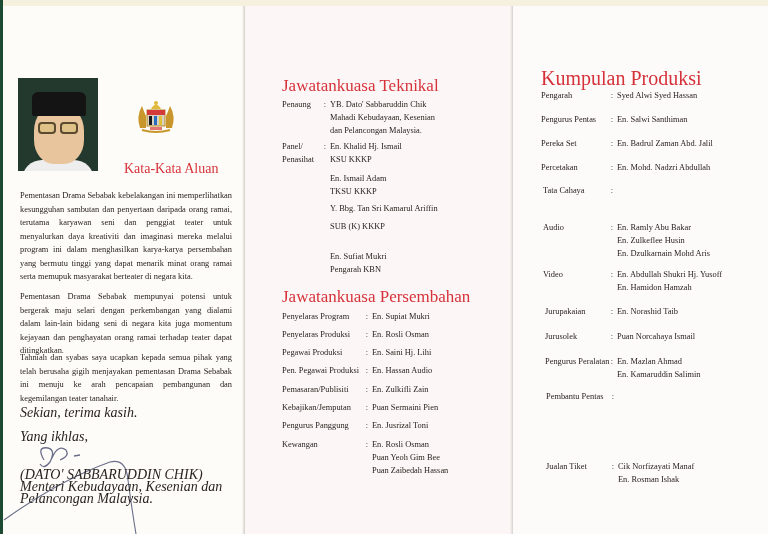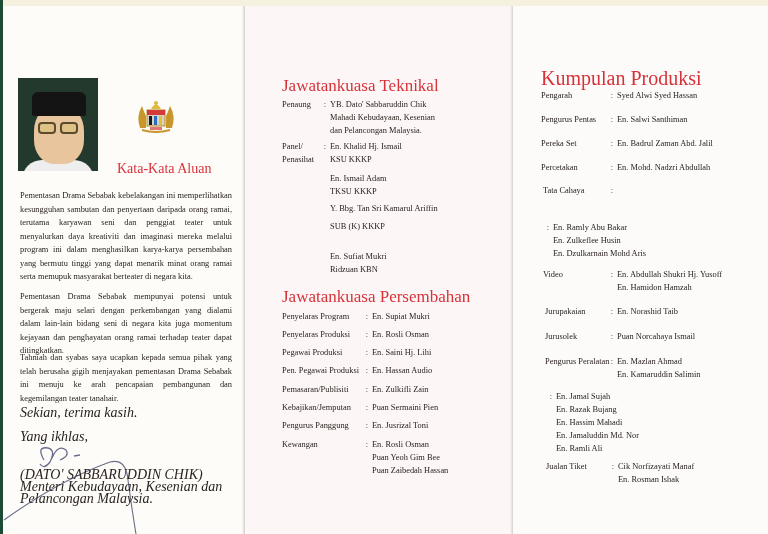--- a/index.html
+++ b/index.html
@@ -68,21 +68,21 @@
   <rect x="13" y="12" width="18" height="5" fill="#d53a3a"></rect>
   <rect x="15" y="18" width="3" height="9" fill="#1a1a1a"></rect>
   <rect x="20" y="18" width="3" height="9" fill="#2a6cc2"></rect>
   <rect x="25" y="18" width="3" height="9" fill="#e0c23a"></rect>
   <path d="M17 11 Q22 2 27 11 Z" fill="#e0b83a"></path>
   <circle cx="22" cy="5" r="2" fill="#e0b83a"></circle>
   <path d="M8 32 Q22 36 36 32" stroke="#c8962a" stroke-width="2" fill="none"></path>
   <rect x="16" y="29" width="12" height="3" fill="#d53a3a" opacity=".7"></rect>
 </svg>
 
-<div class="heading red" style="position:absolute;left:117px;top:161px;font-size:14px;">Kata-Kata Aluan</div>
+<div class="heading red" style="position:absolute;left:124px;top:161px;font-size:14px;">Kata-Kata Aluan</div>
 
 <div class="para" style="top:189px">Pementasan Drama Sebabak kebelakangan ini memperlihatkan kesungguhan sambutan dan penyertaan daripada orang ramai, terutama karyawan seni dan penggiat teater untuk menyalurkan daya kreativiti dan imaginasi mereka melalui program ini dalam menghasilkan karya-karya persembahan yang bermutu tinggi yang dapat menarik minat orang ramai serta memupuk masyarakat berteater di negara kita.</div>
 <div class="para" style="top:290px">Pementasan Drama Sebabak mempunyai potensi untuk bergerak maju selari dengan perkembangan yang dialami dalam lain-lain bidang seni di negara kita juga momentum kejayaan dan penghayatan orang ramai terhadap teater dapat ditingkatkan.</div>
 <div class="para" style="top:351px">Tahniah dan syabas saya ucapkan kepada semua pihak yang telah berusaha gigih menjayakan pementasan Drama Sebabak ini menuju ke arah pencapaian pembangunan dan kegemilangan teater tanahair.</div>
 
 <div class="sig-text" style="top:407px">Sekian, terima kasih.</div>
 <div class="sig-text" style="top:431px">Yang ikhlas,</div>
 
 <svg class="signature" viewBox="0 0 160 94">
   <path d="M44 20 Q36 6 48 8 Q56 10 50 22 Q44 30 40 24 M52 18 Q58 4 66 10 Q70 16 60 20 M74 16 L80 15" stroke="#6a6e8a" stroke-width="1.3" fill="none"></path>
@@ -129,21 +129,21 @@
   </span>
 </div>
 <div class="row" style="left:330px;top:220px">
   <span class="vals">
     <span>SUB (K) KKKP</span>
   </span>
 </div>
 <div class="row" style="left:330px;top:250px">
   <span class="vals">
     <span>En. Sufiat Mukri</span>
-    <span>Ridzuan KBN</span>
+    <span>Pengarah KBN</span>
   </span>
 </div>
 
 <div class="sec-title red" style="left:282px;top:287px">Jawatankuasa Persembahan</div>
 
 <div class="row" style="left:282px;top:310px">
   <span class="lbl" style="width:80px">Penyelaras Program</span>
   <span class="colon">:</span>
   <span class="vals">
       <span>En. Supiat Mukri</span>
@@ -229,20 +229,21 @@
   <span class="colon">:</span>
   <span class="vals">
       <span>En. Mohd. Nadzri Abdullah</span>
     </span>
 </div>
 <div class="row" style="left:543px;top:184px">
   <span class="lbl" style="width:64px">Tata Cahaya</span>
   <span class="colon">:</span>
 </div>
 <div class="row" style="left:543px;top:221px">
+  <span class="lbl" style="width:64px">Audio</span>
   <span class="colon">:</span>
   <span class="vals">
     <span>En. Ramly Abu Bakar</span>
     <span>En. Zulkeflee Husin</span>
     <span>En. Dzulkarnain Mohd Aris</span>
   </span>
 </div>
 <div class="row" style="left:543px;top:268px">
   <span class="lbl" style="width:64px">Video</span>
   <span class="colon">:</span>
@@ -267,28 +268,22 @@
 </div>
 <div class="row" style="left:545px;top:355px">
   <span class="lbl" style="width:62px;white-space:nowrap">Pengurus Peralatan</span>
   <span class="colon">:</span>
   <span class="vals">
     <span>En. Mazlan Ahmad</span>
     <span>En. Kamaruddin Salimin</span>
   </span>
 </div>
 <div class="row" style="left:546px;top:390px">
-  <span class="colon">:</span>
-  <span class="vals">
-    <span>En. Jamal Sujah</span>
-    <span>En. Razak Bujang</span>
-    <span>En. Hassim Mahadi</span>
-    <span>En. Jamaluddin Md. Nor</span>
-    <span>En. Ramli Ali</span>
-  </span>
+  <span class="lbl" style="width:62px">Pembantu Pentas</span>
+  <span class="colon">:</span>
 </div>
 <div class="row" style="left:546px;top:460px">
   <span class="lbl" style="width:62px">Jualan Tiket</span>
   <span class="colon">:</span>
   <span class="vals">
     <span>Cik Norfizayati Manaf</span>
     <span>En. Rosman Ishak</span>
   </span>
 </div>
 

